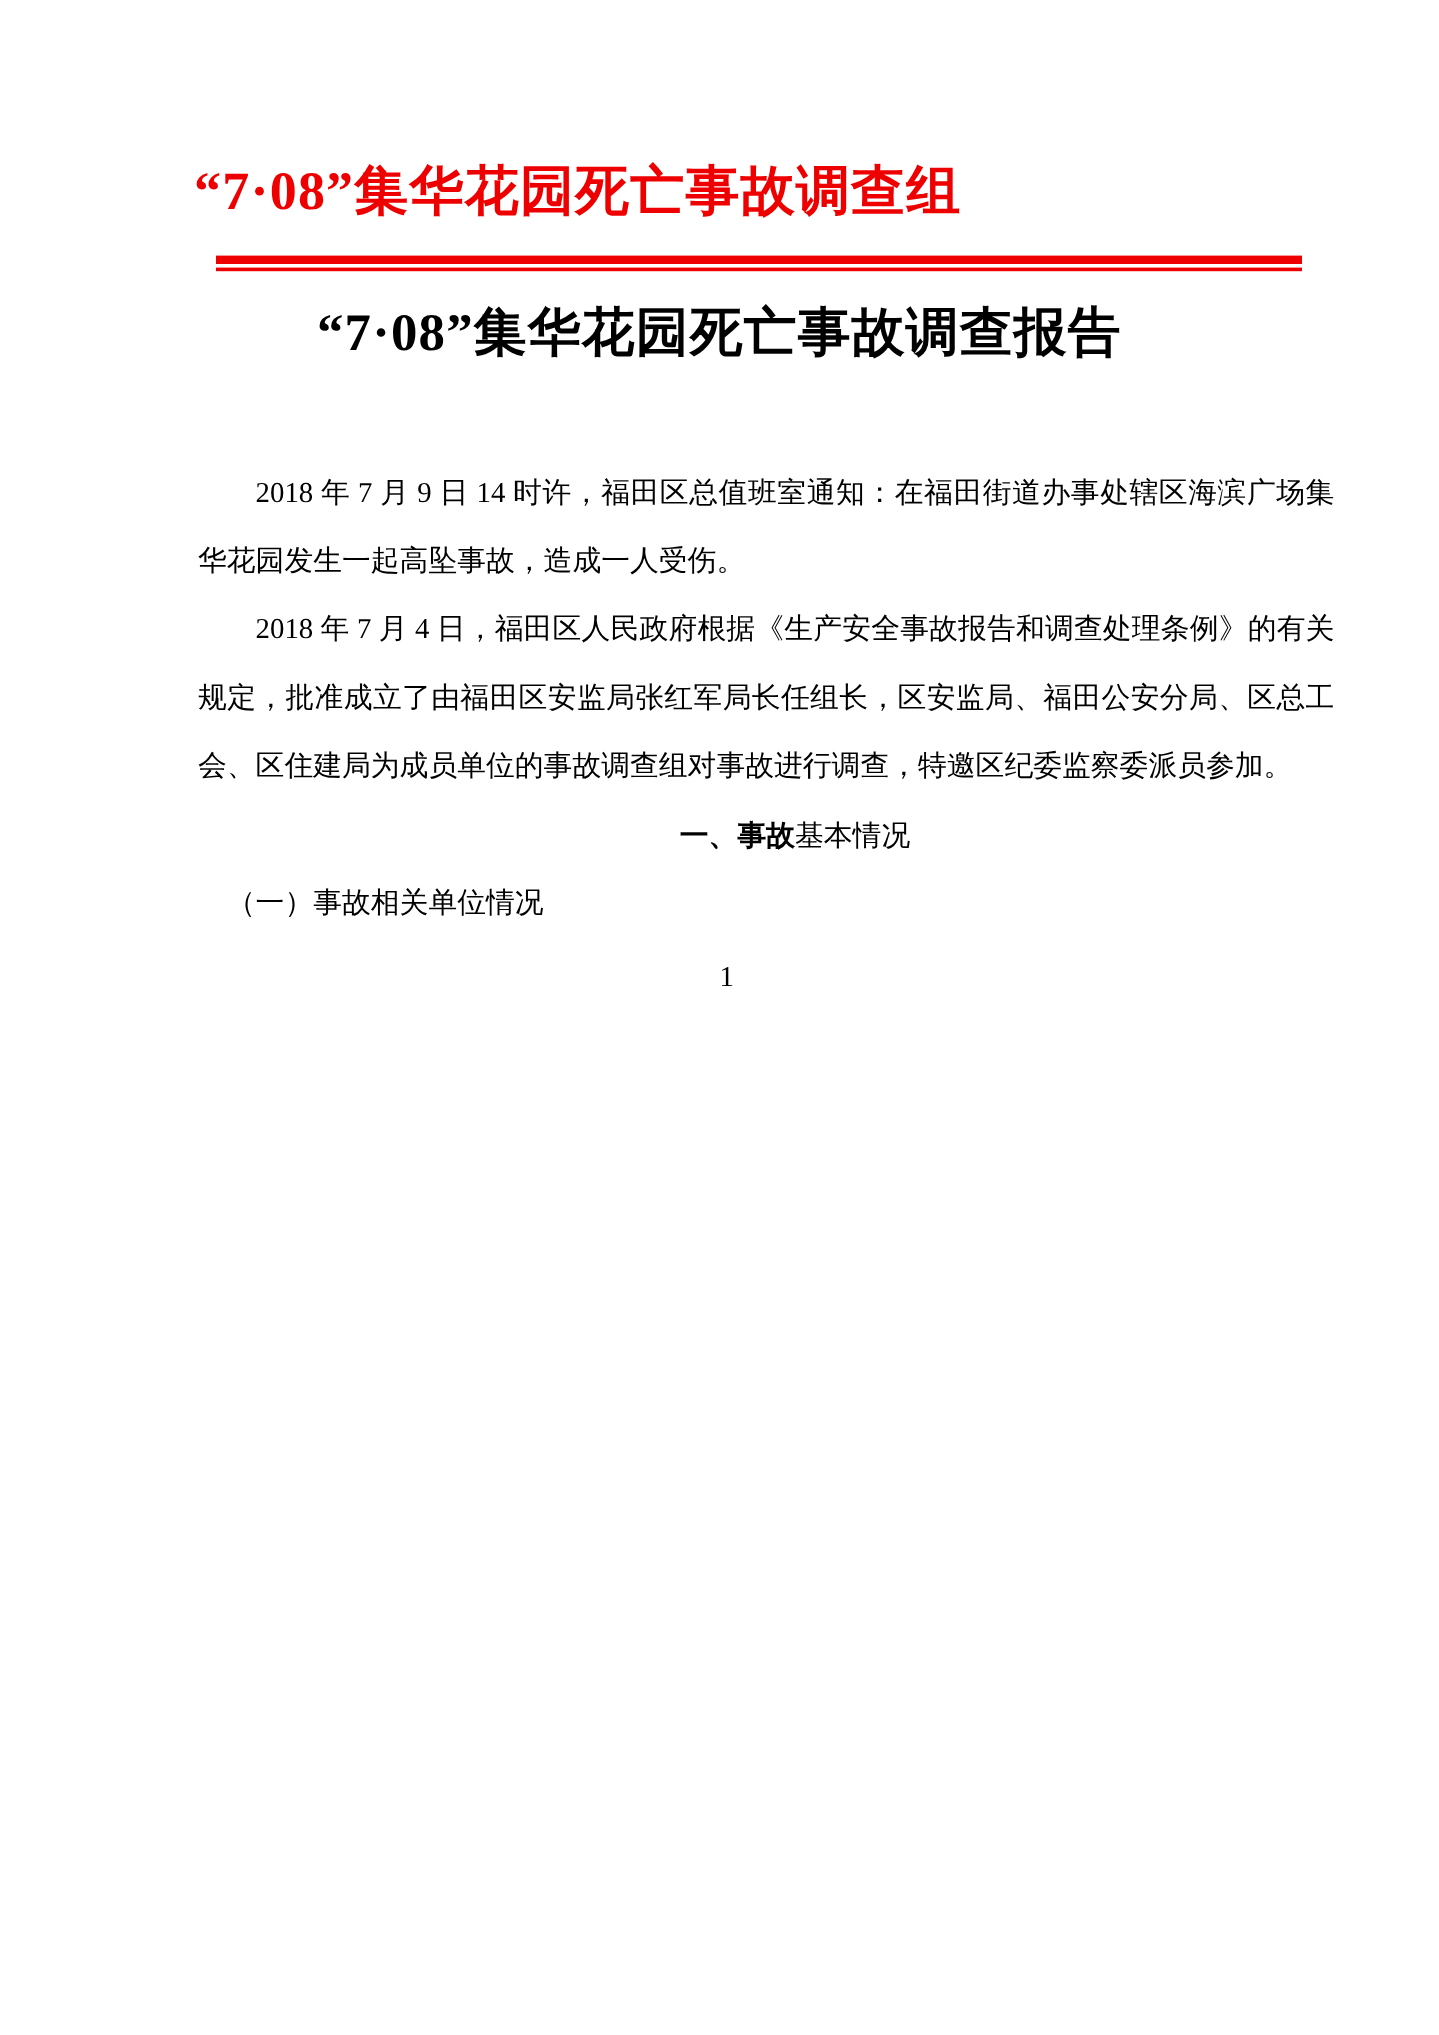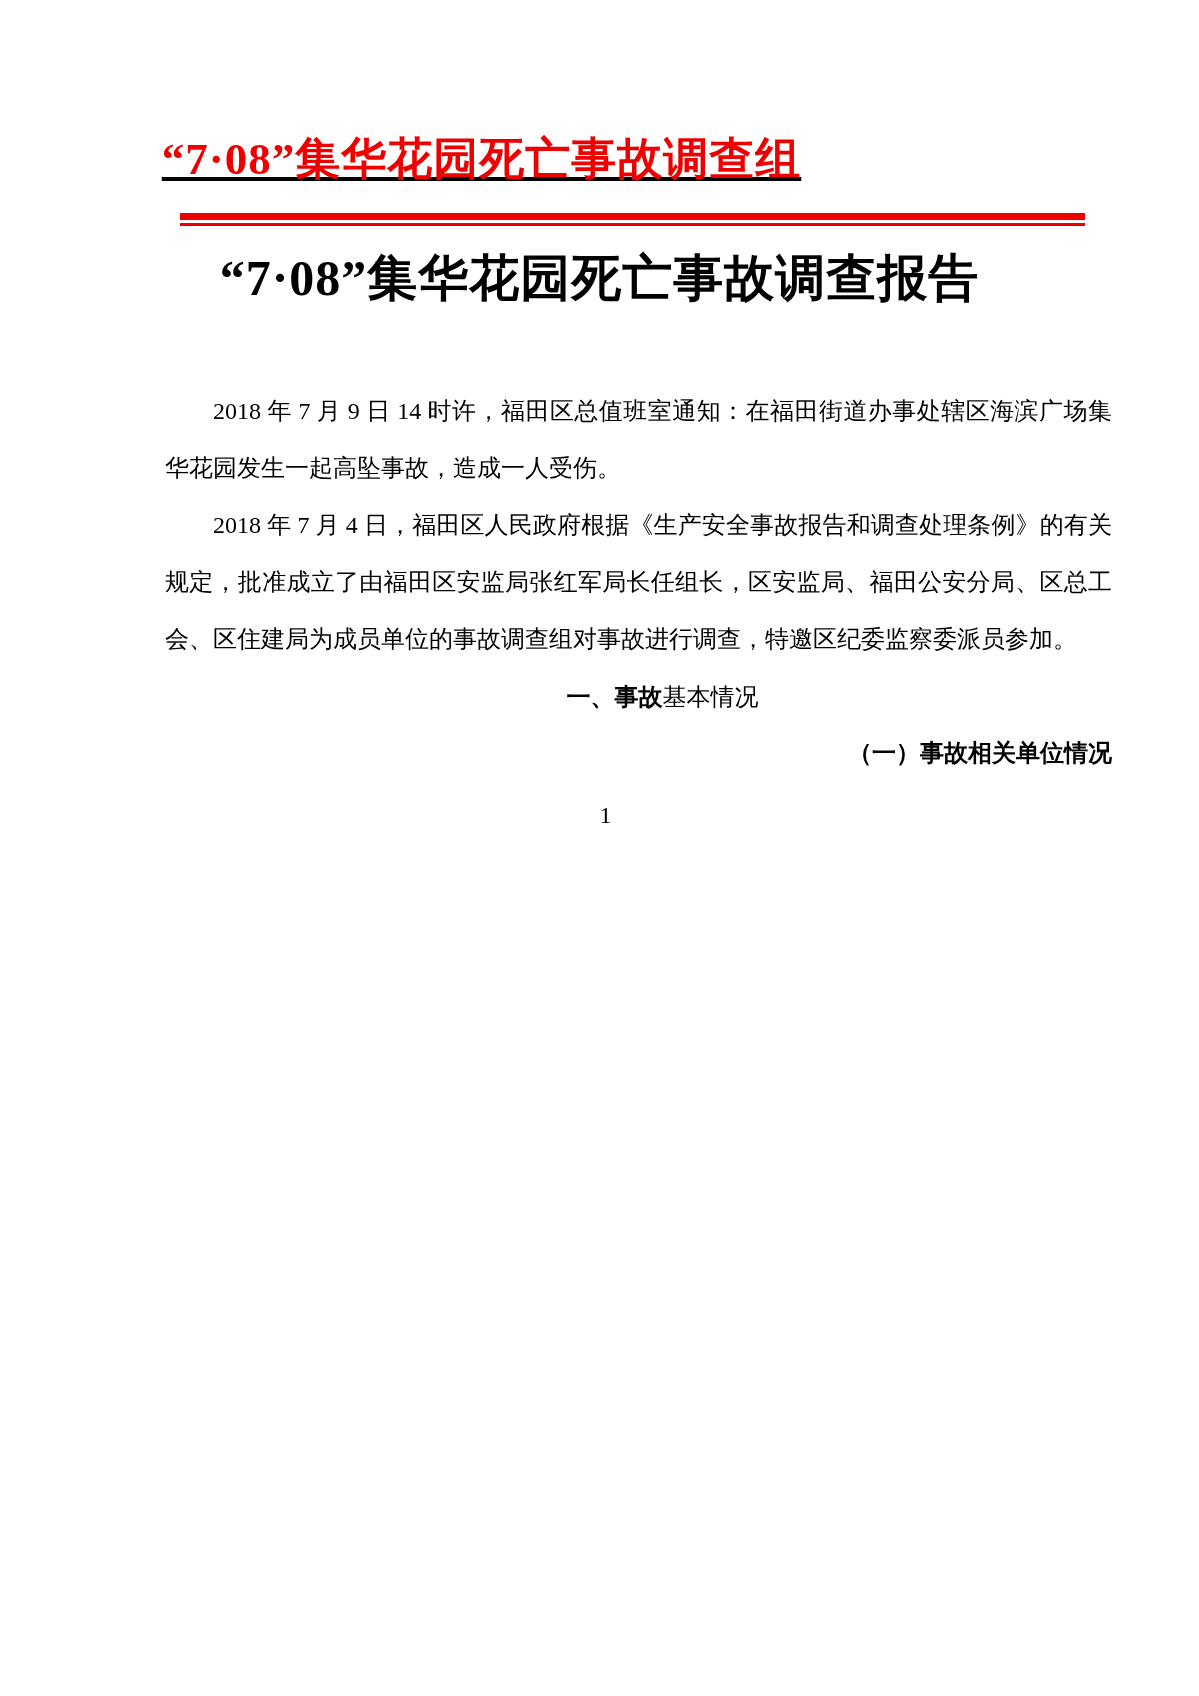--- a/index.html
+++ b/index.html
@@ -12,41 +12,41 @@
     color: #000000;
     overflow: hidden;
   }
   .page {
     width: 1199px;
     height: 1696px;
     background: #ffffff;
     padding-top: 125px;
   }
   
-  .letterhead { width: 963px; text-decoration: underline; }
+  .letterhead { width: 963px; }
   .org-title {
     font-size: 45px;
     line-height: 68px;
     font-weight: bold;
     color: var(--accent, #ee0000);
     text-align: center;
     letter-spacing: 1px;
     white-space: nowrap;
   }
   .rule {
     margin-left: 180px;
     width: 905px;
     margin-top: 20px;
   }
   .rule-thick { height: 7px; background: var(--accent, #ee0000); }
   .rule-thin  { height: 3px; background: var(--accent, #ee0000); margin-top: 3px; }
   
   .report-title {
     margin-top: 12px;
-    font-size: 50px;
+    font-size: 44px;
     line-height: 80px;
     font-weight: bold;
     text-align: center;
     letter-spacing: 1px;
     white-space: nowrap;
   }
   
   .body {
     margin-top: 65px;
     margin-left: 165px;
@@ -57,21 +57,21 @@
     text-justify: inter-character;
   }
   .body p { text-indent: 2em; }
   .heading {
     font-family: "Liberation Sans", "DejaVu Sans", sans-serif;
     text-indent: 2em;
     text-align: center;
   }
   .heading .hb { font-weight: 700; }
   .heading .hr { font-weight: 400; }
-  .sub { text-indent: 1em !important; text-align: right; font-weight: bold; }
+  .sub { text-indent: 1em !important; text-align: left; }
   
   .page-number {
     margin-top: 18px;
     text-align: center;
     font-size: 24px;
     line-height: 30px;
     color: #000000;
     
     margin-left: 12px;
     width: 1187px;

